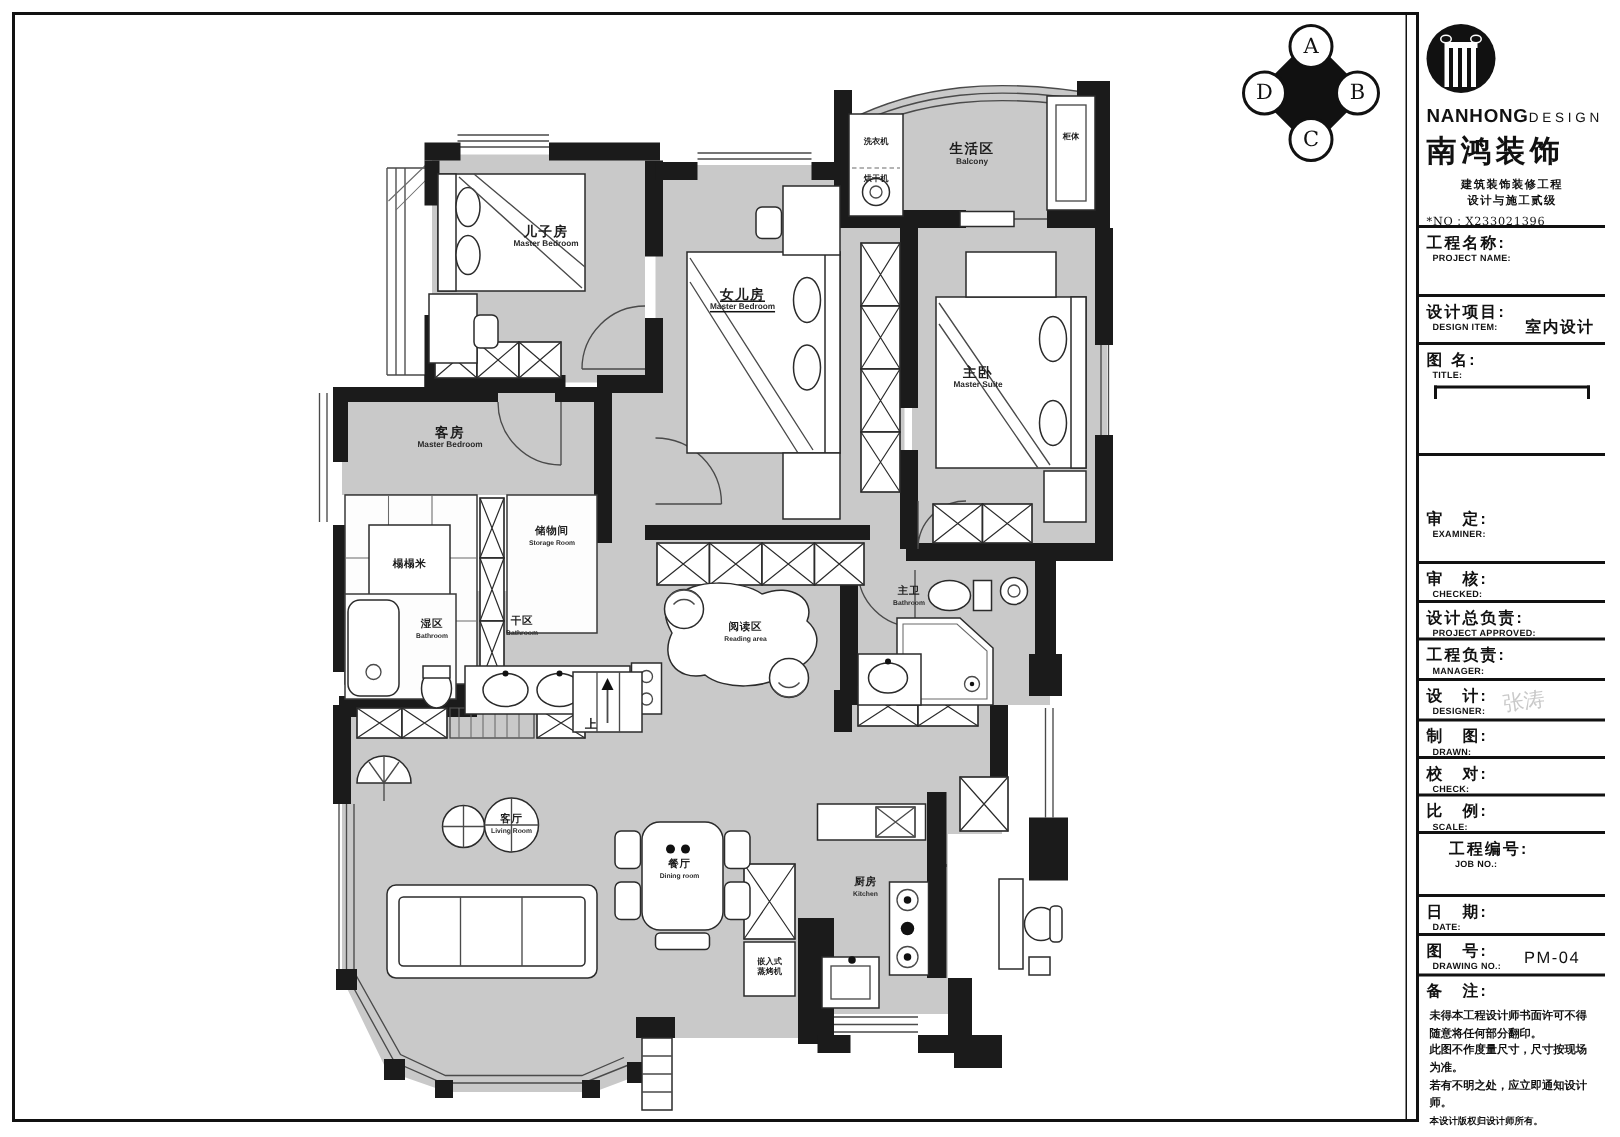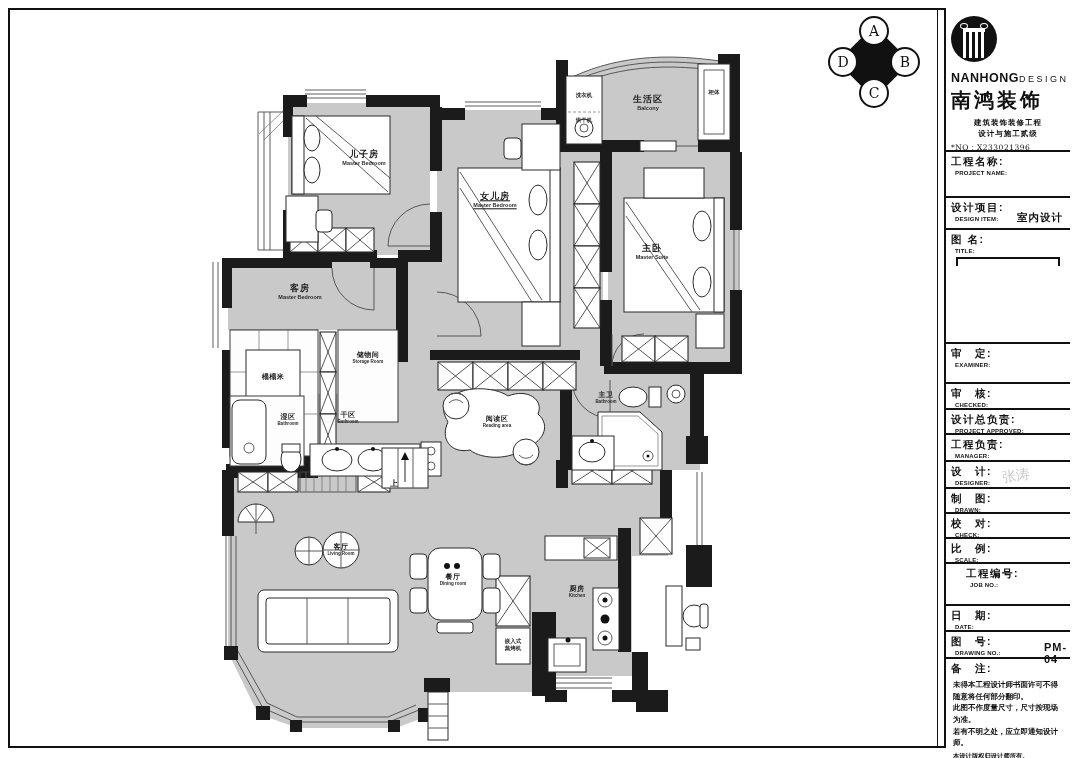--- a/index.html
+++ b/index.html
@@ -9,21 +9,21 @@
   .frame{position:absolute;left:8px;top:8px;width:1062px;height:740px;border:2px solid #111;box-sizing:border-box;}
   .sep{position:absolute;left:937px;top:8px;height:740px;width:0;border-left:1.5px solid #111;}
   
   #titleblock{position:absolute;left:944px;top:8px;width:126px;height:740px;border-left:2px solid #111;
               box-sizing:border-box;display:flex;flex-direction:column;background:#fff;}
   .tb-row{border-bottom:2px solid #111;box-sizing:border-box;padding:3px 5px 2px;position:relative;flex:none;}
   .tb-row:last-child{border-bottom:none;flex:1;}
   .cn{display:block;font-weight:bold;font-size:10.5px;letter-spacing:1.5px;}
   .en{display:block;font-size:6px;font-weight:bold;letter-spacing:0.2px;margin:1px 0 0 4px;color:#111;}
   .val{position:absolute;right:7px;top:13px;font-size:10.5px;font-weight:bold;letter-spacing:1px;}
-  .val-no{position:absolute;left:64px;top:9px;font-size:11px;font-weight:bold;letter-spacing:1px;padding-left:34px;}
+  .val-no{position:absolute;left:36px;top:9px;font-size:11px;font-weight:normal;letter-spacing:1px;padding-left:34px;}
   .val-faint{position:absolute;left:56px;top:5px;font-size:14px;color:#c9c9c9;transform:rotate(-8deg);
              font-family:"DejaVu Serif",serif;}
   
   .brandbox{height:144px;display:flex;flex-direction:column;justify-content:flex-start;padding-top:8px;}
   .logo-circle{width:46px;height:46px;background:#111;border-radius:50%;position:relative;flex:none;}
   .col-icon{position:absolute;left:12px;top:12px;width:22px;height:26px;
             background:repeating-linear-gradient(90deg,#fff 0 3px,#111 3px 6px);border-top:4px solid #fff;}
   .col-dot{position:absolute;top:7px;width:6px;height:4px;border:1.5px solid #fff;border-radius:50%;}
   .brand-en{margin-top:6px;white-space:nowrap;}
   .brand-en b{font-size:12.5px;letter-spacing:0.5px;}
@@ -470,27 +470,27 @@
     <span class="cn">工程名称:</span>
     <span class="en">PROJECT NAME:</span>
   </div>
 
   <div class="tb-row" style="height:32px;">
     <span class="cn">设计项目:</span>
     <span class="en">DESIGN ITEM:</span>
     <span class="val">室内设计</span>
   </div>
 
-  <div class="tb-row" style="height:114px;">
+  <div class="tb-row" style="height:74px;">
     <span class="cn">图 名:</span>
     <span class="en">TITLE:</span>
     <div class="title-underline"></div>
   </div>
 
-  <div class="tb-row" style="height:40px;">
+  <div class="tb-row" style="height:40px;margin-top:32px;">
     <span class="cn">审　定:</span>
     <span class="en">EXAMINER:</span>
   </div>
   <div class="tb-row" style="height:26px;">
     <span class="cn">审　核:</span>
     <span class="en">CHECKED:</span>
   </div>
   <div class="tb-row" style="height:25px;">
     <span class="cn">设计总负责:</span>
     <span class="en">PROJECT APPROVED:</span>

